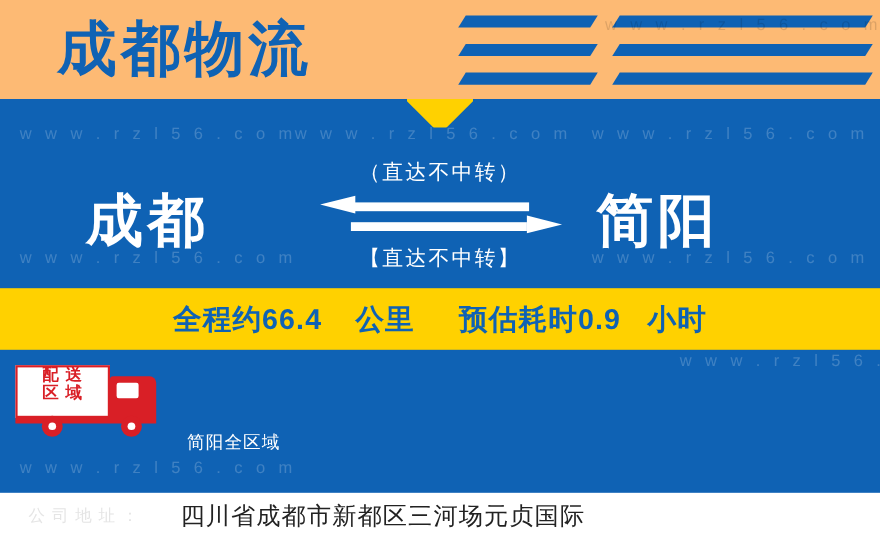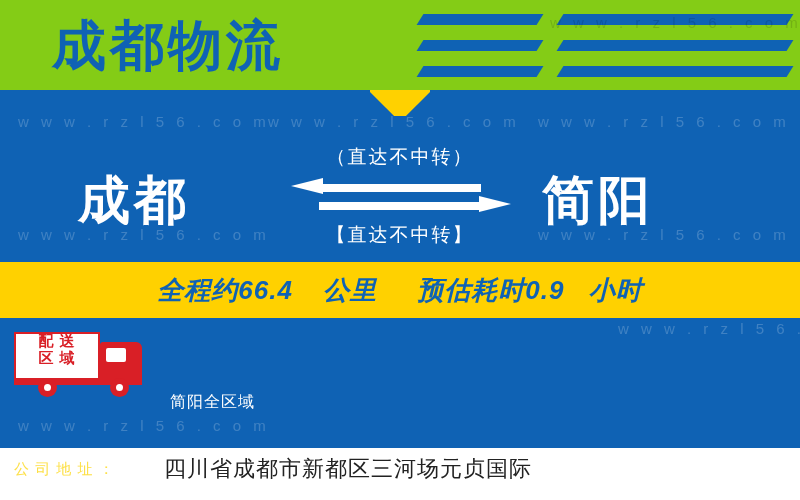--- a/index.html
+++ b/index.html
@@ -17,21 +17,21 @@
     overflow: hidden;
     background: #0f62b4;
   }
   
   .top-band {
     position: absolute;
     left: 0;
     top: 0;
     width: 800px;
     height: 90px;
-    background: #84cc16;
+    background: #fdba74;
   }
   .top-band-inner {
     position: absolute;
     left: 0;
     top: 0;
     width: 800px;
     height: 90px;
     overflow: hidden;
   }
   
@@ -139,21 +139,20 @@
     top: 262px;
     width: 800px;
     height: 56px;
     line-height: 56px;
     text-align: center;
     color: #0f62b4;
     font-size: 26px;
     font-weight: bold;
     letter-spacing: 1px;
     white-space: nowrap;
-    font-style: italic;
   }
   .info-text span { margin: 0 4px; }
 
   
   .truck {
     position: absolute;
     left: 14px;
     top: 332px;
     width: 145px;
     height: 66px;
@@ -240,24 +239,24 @@
   .footer {
     position: absolute;
     left: 0;
     top: 448px;
     width: 800px;
     height: 52px;
     background: #ffffff;
   }
   .footer-label {
     position: absolute;
-    left: 14px;
+    left: 26px;
     top: 460px;
     font-size: 15px;
-    color: #fde047;
+    color: #e5e5e5;
     letter-spacing: 1px;
     white-space: nowrap;
   }
   .footer-addr {
     position: absolute;
     left: 143px;
     top: 454px;
     font-size: 22px;
     color: #222222;
     letter-spacing: 1px;

